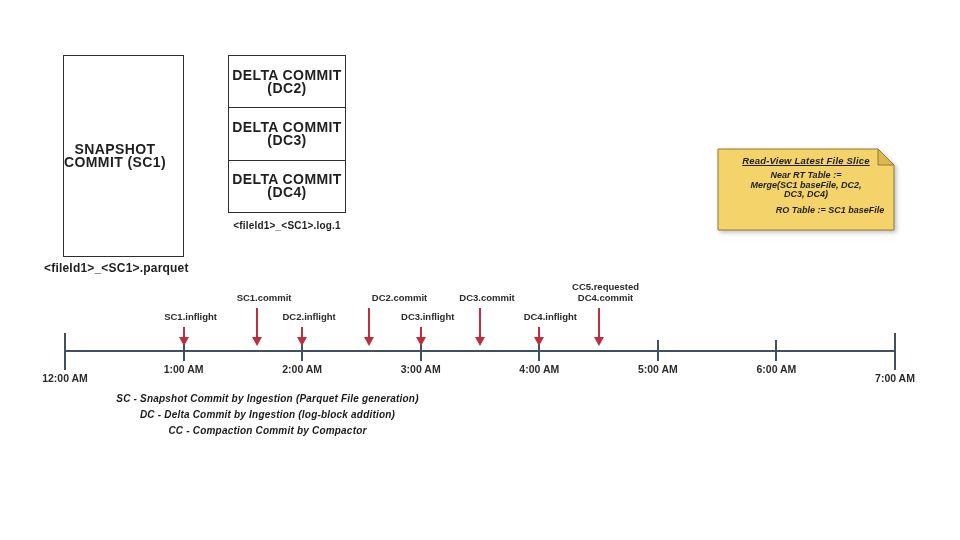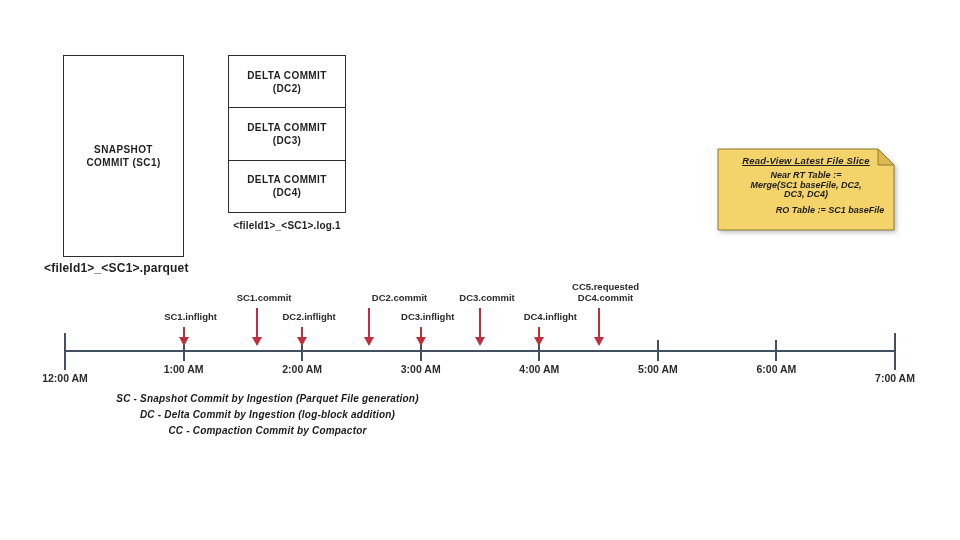--- a/index.html
+++ b/index.html
@@ -6,22 +6,22 @@
     --arrow:#c02d3c; --axis:#42505f; --box-border:#2e2e2e; --text:#1f1f1f;
     --note-fill:#f3d36a; --note-fold:#ddb84e; --note-border:#8f7b35;
   }
   *{box-sizing:border-box;margin:0;padding:0;}
   html,body{background:#fff;}
   body{font-family:"Liberation Sans","DejaVu Sans",sans-serif;color:var(--text);}
   .canvas{position:relative;width:960px;height:540px;background:#fff;overflow:hidden;}
 
   
   .snapshot-box{position:absolute;left:63px;top:55px;width:121px;height:202px;
-    border:1.5px solid var(--box-border);background:#fff;display:flex;align-items:center;justify-content:center;}
-  .box-label{font-size:10px;font-weight:bold;letter-spacing:.4px;line-height:13px;
+    border:1.5px solid var(--box-border);background:#fff;display:flex;align-items:center;}
+  .box-label{font-size:14px;font-weight:bold;letter-spacing:.4px;line-height:13px;
     text-align:center;white-space:pre;color:var(--text);}
   .delta-box{position:absolute;left:228px;top:55px;width:118px;height:158px;
     border:1.5px solid var(--box-border);background:#fff;display:flex;flex-direction:column;}
   .delta-row{flex:1;display:flex;align-items:center;justify-content:center;}
   .delta-row.bordered{border-top:1.5px solid var(--box-border);}
   .caption{position:absolute;font-size:12px;font-weight:bold;letter-spacing:.2px;color:var(--text);}
   .caption.parquet{left:44px;top:261px;}
   .caption.log{left:228px;top:220px;width:118px;text-align:center;font-size:10px;}
 
   

